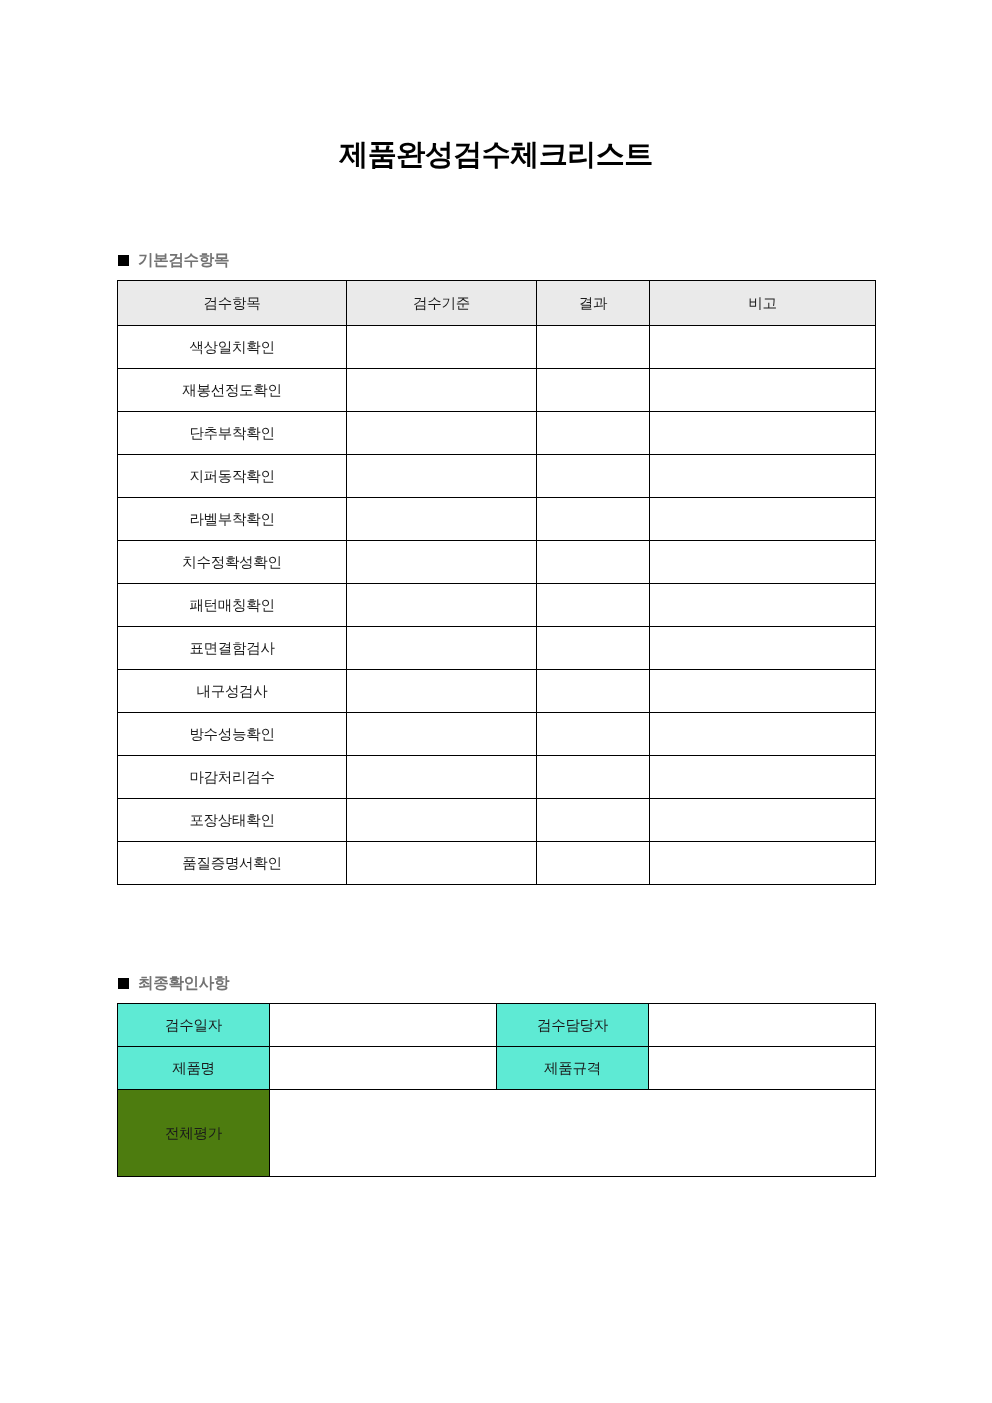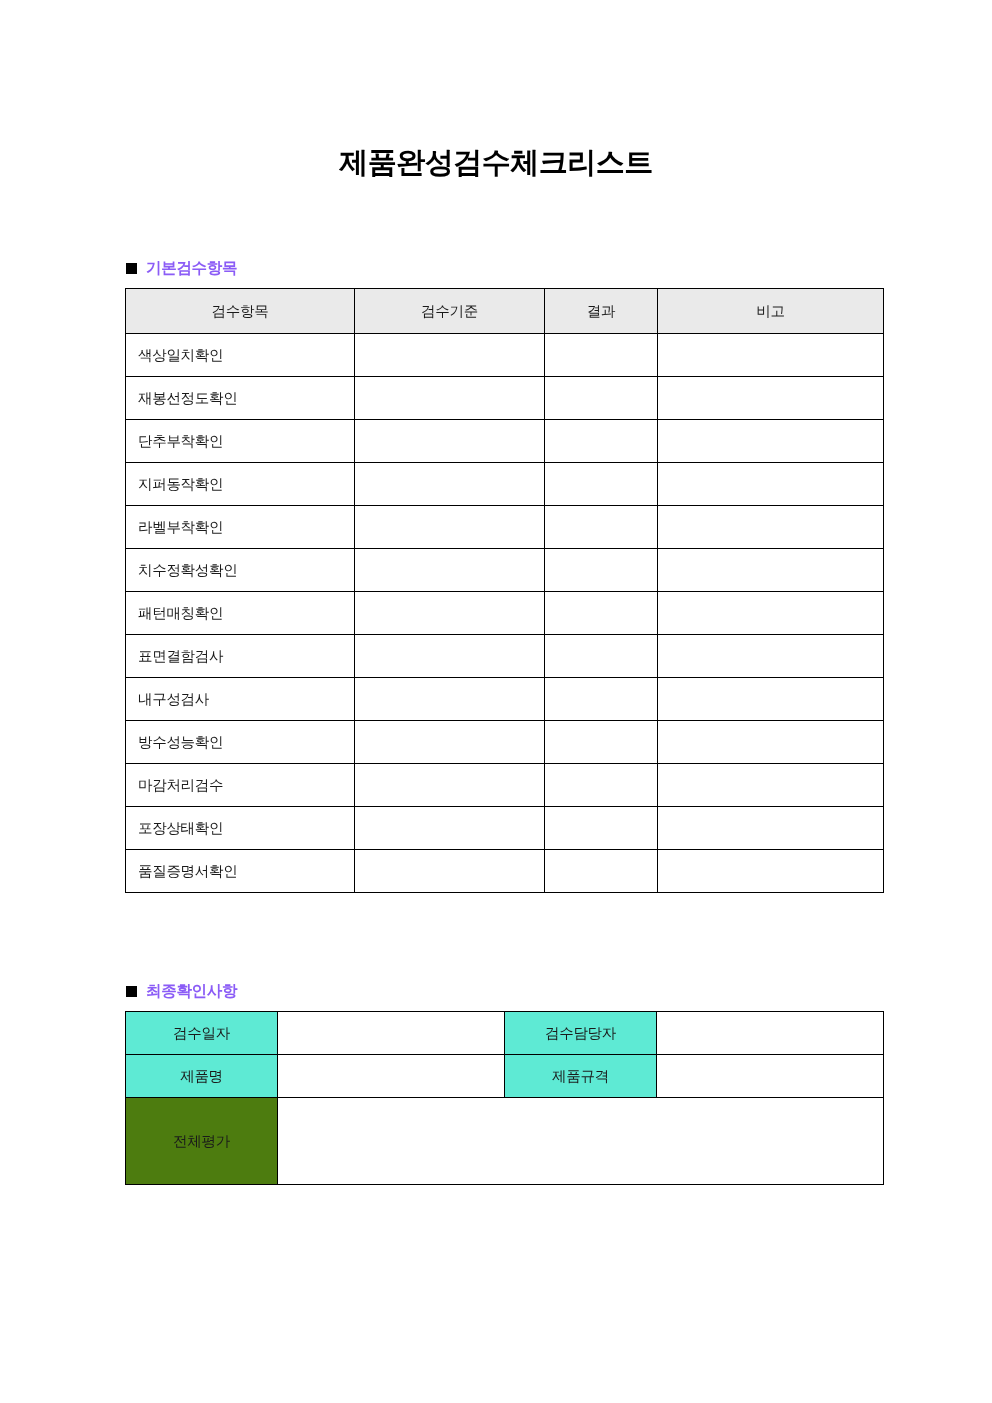--- a/index.html
+++ b/index.html
@@ -14,21 +14,21 @@
     font-family: "DejaVu Sans", "Liberation Sans", sans-serif;
     color: #111111;
     position: relative;
     overflow: hidden;
   }
 
   .page {
     width: 992px;
     height: 1157px;
     box-sizing: border-box;
-    padding: 8px;
+    padding: 0;
     position: relative;
   }
 
   .doc-title {
     text-align: center;
     font-size: 29px;
     font-weight: bold;
     letter-spacing: -0.5px;
     color: #000000;
     margin: 0;
@@ -41,21 +41,21 @@
   }
 
   .section-heading {
     display: flex;
     align-items: center;
     gap: 9px;
     margin: 0 0 9px 0;
     padding-left: 118px;
     font-size: 15.5px;
     font-weight: bold;
-    color: #8b5cf6;
+    color: #737373;
     letter-spacing: -0.3px;
   }
 
   .bullet-square {
     display: inline-block;
     width: 11px;
     height: 11px;
     background: #000000;
     flex: 0 0 auto;
     position: relative;
@@ -89,21 +89,21 @@
   table.inspect th {
     background: #eaeaea;
     height: 44px;
     text-align: center;
     font-weight: normal;
   }
   table.inspect td {
     height: 42px;
   }
   table.inspect td.item-cell {
-    text-align: left;
+    text-align: center;
   }
   .col-item     { width: 229px; }
   .col-standard { width: 190px; }
   .col-result   { width: 113px; }
   .col-remark   { width: 226px; }
 
   
   table.final { width: 758px; }
   table.final td.label {
     background: #5eead4;

